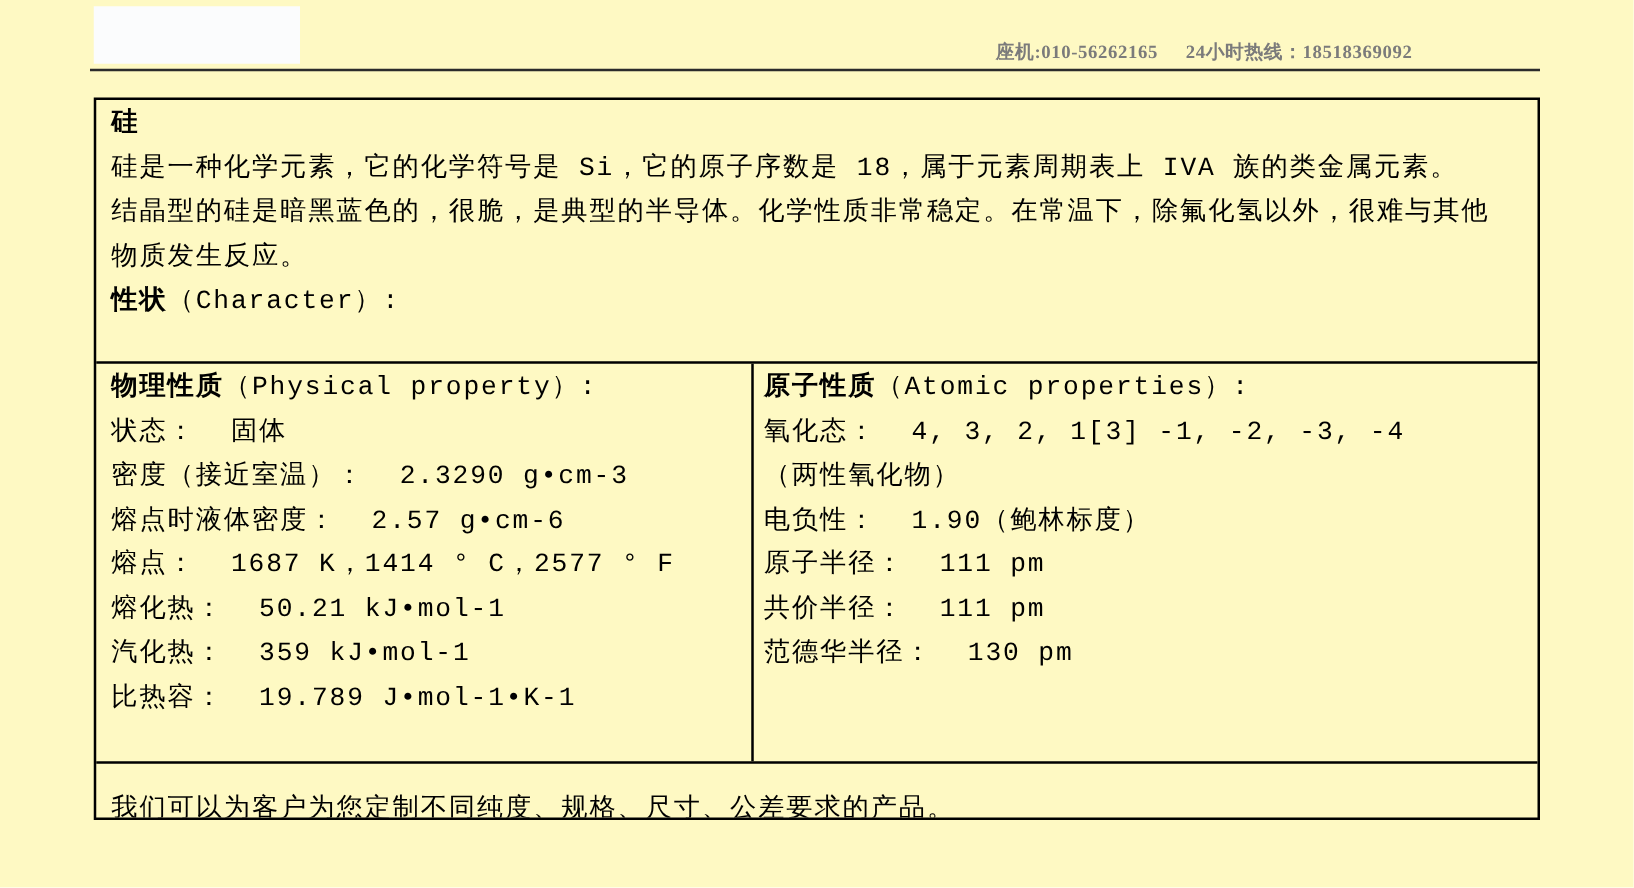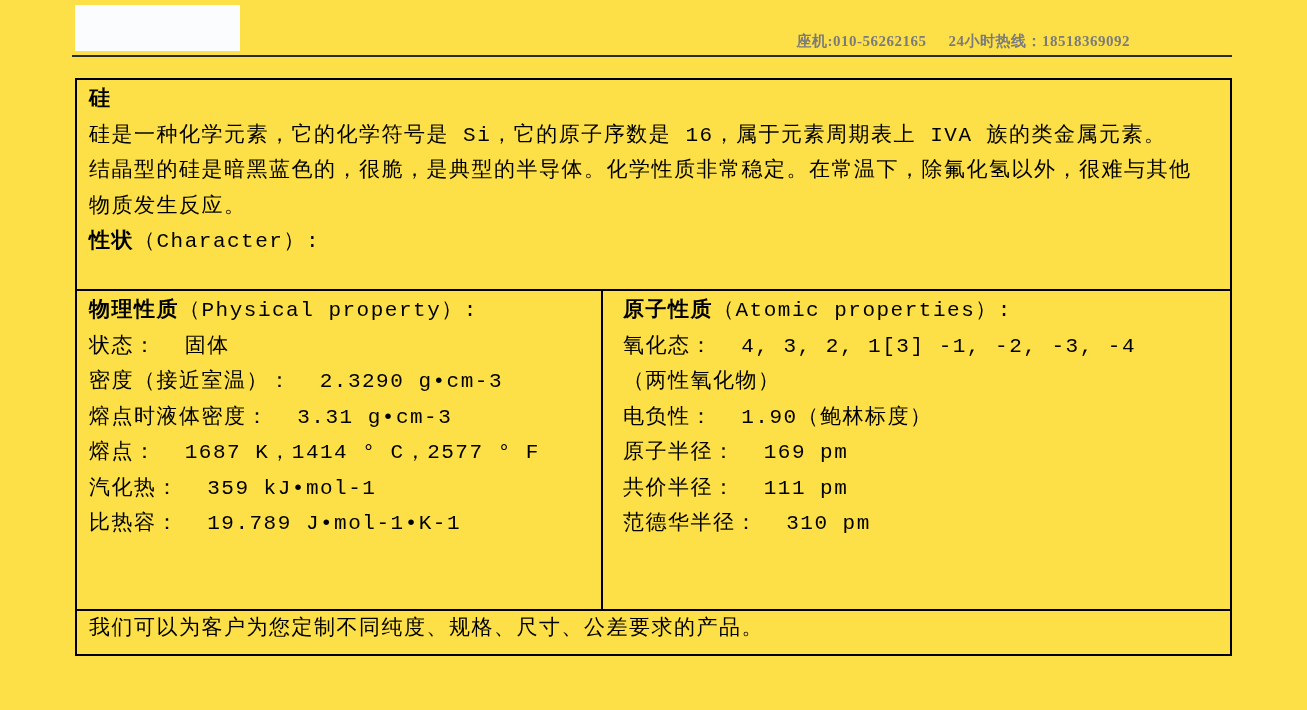--- a/index.html
+++ b/index.html
@@ -9,21 +9,21 @@
     width: 1307px;
     height: 710px;
     overflow: hidden;
     font-family: "Liberation Mono", "DejaVu Sans Mono", monospace;
     color: #000000;
   }
   .page {
     position: relative;
     width: 1307px;
     height: 710px;
-    background: #fde047;
+    background: #fef9c3;
   }
   
   .logo-placeholder {
     position: absolute;
     left: 75px;
     top: 5px;
     width: 165px;
     height: 46px;
     background: #fbfcfd;
   }
@@ -75,27 +75,27 @@
   .col-left {
     box-sizing: border-box;
     width: 526px;
     border-right: 2px solid #000000;
     padding: 2px 12px 0 12px;
     overflow: hidden;
   }
   .col-right {
     box-sizing: border-box;
     flex: 1;
-    padding: 2px 12px 0 20px;
+    padding: 2px 12px 0 8px;
     overflow: hidden;
   }
   .row-note {
     box-sizing: border-box;
     height: 43px;
-    padding: 0 12px 0 12px;
+    padding: 20px 12px 0 12px;
     overflow: hidden;
   }
   .b { font-weight: bold; }
   .line { white-space: pre-wrap; }
   .wrapline { max-width: 1120px; }
 </style>
 </head>
 <body>
 
 <div class="page">
@@ -105,45 +105,46 @@
   <div class="contact">
     <span>座机:010-56262165</span><span class="sep"></span><span>24小时热线：18518369092</span>
   </div>
 
   <div class="header-rule"></div>
 
   <div class="doc-table">
 
     <div class="row-intro">
       <div class="line b">硅</div>
-      <div class="line wrapline">硅是一种化学元素，它的化学符号是 Si，它的原子序数是 16，属于元素周期表上 IVA 族的类金属元素。</div>
+      <div class="line wrapline">硅是一种化学元素，它的化学符号是 Si，它的原子序数是 18，属于元素周期表上 IVA 族的类金属元素。</div>
       <div class="line wrapline">结晶型的硅是暗黑蓝色的，很脆，是典型的半导体。化学性质非常稳定。在常温下，除氟化氢以外，很难与其他物质发生反应。</div>
       <div class="line"><span class="b">性状</span><span>（Character）:</span></div>
     </div>
 
     <div class="row-cols">
 
       <div class="col-left">
         <div class="line"><span class="b">物理性质</span><span>（Physical property）:</span></div>
         <div class="line">状态：  固体</div>
         <div class="line">密度（接近室温）：  2.3290 g•cm-3</div>
-        <div class="line">熔点时液体密度：  3.31 g•cm-3</div>
+        <div class="line">熔点时液体密度：  2.57 g•cm-6</div>
         <div class="line">熔点：  1687 K，1414 ° C，2577 ° F</div>
+        <div class="line">熔化热：  50.21 kJ•mol-1</div>
         <div class="line">汽化热：  359 kJ•mol-1</div>
         <div class="line">比热容：  19.789 J•mol-1•K-1</div>
       </div>
 
       <div class="col-right">
         <div class="line"><span class="b">原子性质</span><span>（Atomic properties）:</span></div>
         <div class="line">氧化态：  4, 3, 2, 1[3] -1, -2, -3, -4</div>
         <div class="line">（两性氧化物）</div>
         <div class="line">电负性：  1.90（鲍林标度）</div>
-        <div class="line">原子半径：  169 pm</div>
+        <div class="line">原子半径：  111 pm</div>
         <div class="line">共价半径：  111 pm</div>
-        <div class="line">范德华半径：  310 pm</div>
+        <div class="line">范德华半径：  130 pm</div>
       </div>
 
     </div>
 
     <div class="row-note">
       <div class="line">我们可以为客户为您定制不同纯度、规格、尺寸、公差要求的产品。</div>
     </div>
 
   </div>
 

